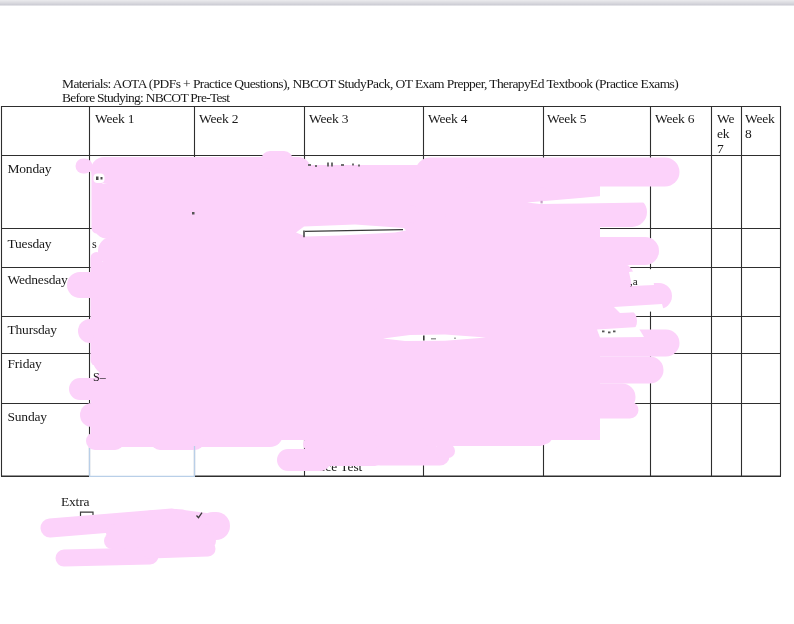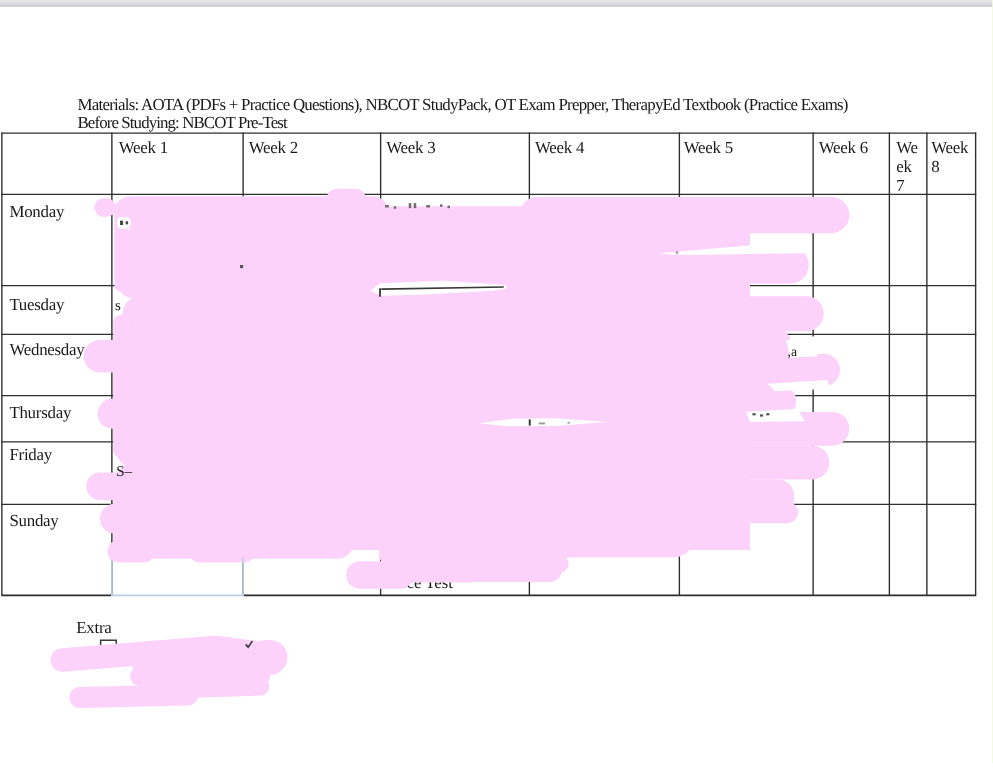--- a/index.html
+++ b/index.html
@@ -1,16 +1,16 @@
 <!DOCTYPE html>
 <html><head>
 <meta charset="utf-8">
 <style>
   html,body{margin:0;padding:0;background:#ffffff;}
-  #page{position:relative;width:794px;height:624px;overflow:hidden;background:#bef264;
+  #page{position:relative;width:794px;height:624px;overflow:hidden;background:#d946ef;
         font-family:"Liberation Serif", serif;}
   svg text{font-family:"Liberation Serif", serif;fill:#1a1a1a;}
 </style>
 </head>
 <body>
 <div id="page">
 <svg width="794" height="624" viewBox="0 0 794 624" xmlns="http://www.w3.org/2000/svg">
 
 <rect x="0" y="0" width="794" height="624" fill="#ffffff"></rect>
 

